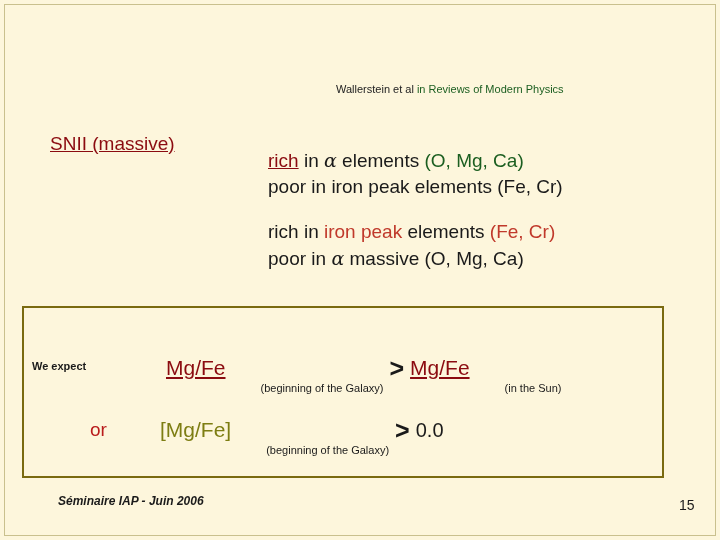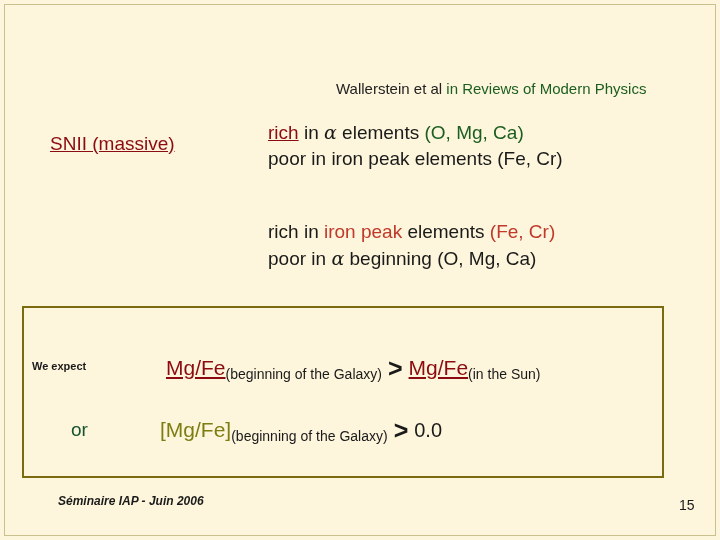--- a/index.html
+++ b/index.html
@@ -42,21 +42,21 @@
     font-weight: bold;
     color: #8b0b10;
     letter-spacing: 0.2px;
   }
 
   
   .reference {
     position: absolute;
     top: 81px;
     left: 336px;
-    font-size: 15px;
+    font-size: 11px;
     color: #1b5e20;
     line-height: 16px;
   }
   .reference .ref-authors {
     color: #222222;
   }
   .reference .ref-journal {
     color: #1b5e20;
   }
   .reference .ref-line2 {
@@ -105,45 +105,46 @@
   .we-expect {
     position: absolute;
     left: 32px;
     top: 360px;
     font-size: 11px;
     font-weight: bold;
     color: #1a1a1a;
   }
   .or-label {
     position: absolute;
-    left: 71px;
+    left: 90px;
     top: 419px;
     font-size: 19px;
-    color: #14532d;
+    color: #b91c1c;
   }
   .eq-line1 {
     position: absolute;
     left: 166px;
     top: 352px;
     font-size: 21px;
     white-space: nowrap;
   }
   .eq-line2 {
     position: absolute;
     left: 160px;
     top: 414px;
     font-size: 21px;
     white-space: nowrap;
   }
   .sub {
-    font-size: 14px;
+    font-size: 11px;
     color: #1a1a1a;
     vertical-align: baseline;
     position: relative;
-    top: 4px;
+    top: 17px;
+    margin-left: 35px;
   }
   .gt {
     font-size: 25px;
     font-weight: bold;
     color: #1a1a1a;
     padding: 0 6px;
     position: relative;
     top: 2px;
   }
   .val {
@@ -176,28 +177,28 @@
   <div class="border-frame"></div>
 
 
   <div class="reference">
     <span class="ref-authors">Wallerstein et al</span><span class="ref-journal"> in Reviews of Modern Physics</span><br>
   </div>
 
   <div class="row-block left-col" style="top:131px;">
     <div class="c-red">SNII  (massive)</div>
   </div>
-  <div class="row-block right-col" style="top:119px;">
+  <div class="row-block right-col" style="top:147px;">
     <div><span class="c-red">rich</span><span class="c-dark"> in </span><span class="c-dark alpha">α</span><span class="c-dark"> elements </span><span class="c-green">(O, Mg, Ca)</span></div>
     <div><span class="c-dark">poor</span><span class="c-dark"> in iron peak elements </span><span class="c-dark">(Fe, Cr)</span></div>
   </div>
 
   <div class="row-block right-col" style="top:219px;">
     <div><span class="c-dark">rich</span><span class="c-dark"> in </span><span class="c-redbright">iron peak</span><span class="c-dark"> elements </span><span class="c-redbright">(Fe, Cr)</span></div>
-    <div><span class="c-dark">poor</span><span class="c-dark"> in  </span><span class="c-dark alpha">α</span><span class="c-dark"> beginning (O, Mg, Ca)</span></div>
+    <div><span class="c-dark">poor</span><span class="c-dark"> in  </span><span class="c-dark alpha">α</span><span class="c-dark"> massive (O, Mg, Ca)</span></div>
   </div>
 
   <div class="expect-box"></div>
   <div class="we-expect">We expect</div>
   <div class="or-label">or</div>
 
   <div class="eq-line1"><span class="c-red">Mg/Fe</span><span class="sub">(beginning of the Galaxy)</span><span class="gt">&gt;</span><span class="c-red">Mg/Fe</span><span class="sub">(in the Sun)</span></div>
 
   <div class="eq-line2"><span class="c-olive">[Mg/Fe]</span><span class="sub">(beginning of the Galaxy)</span><span class="gt">&gt;</span><span class="val">0.0</span></div>
 

